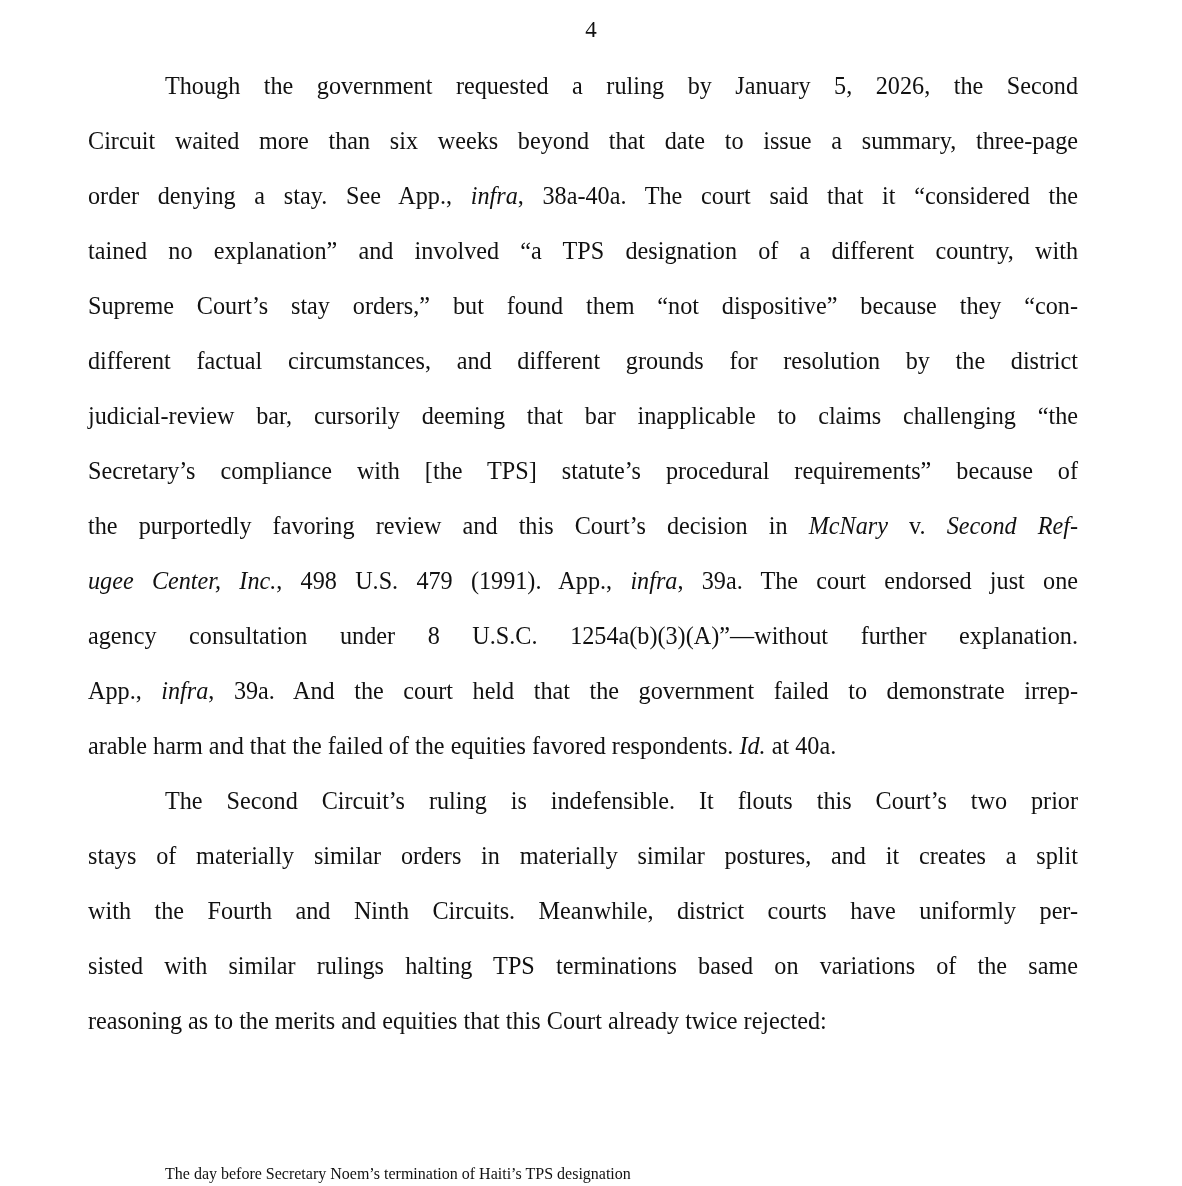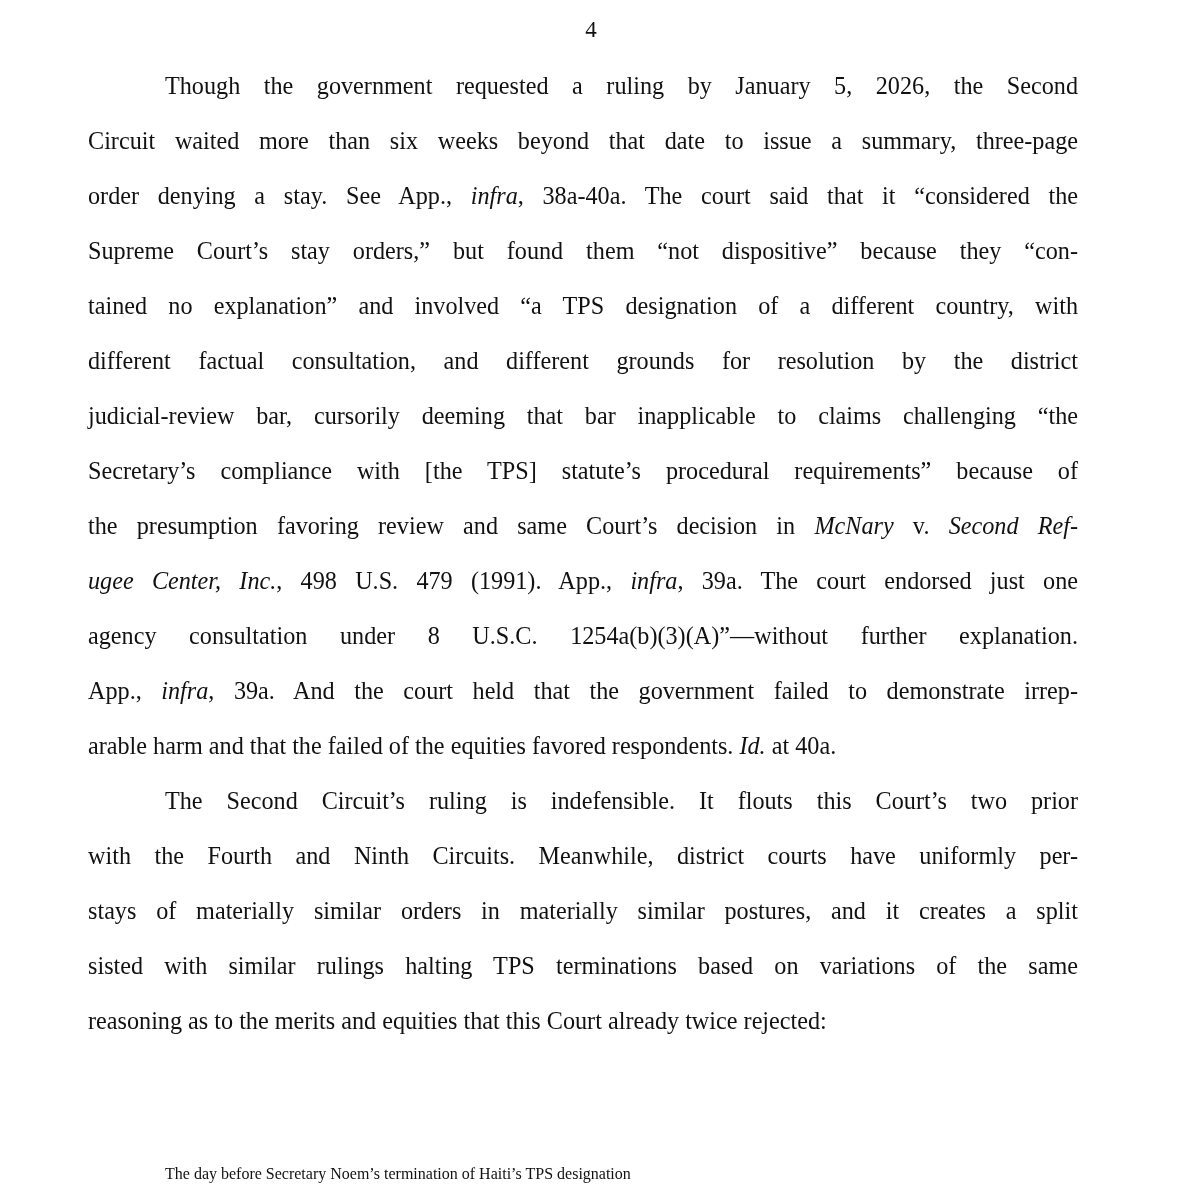--- a/index.html
+++ b/index.html
@@ -70,36 +70,36 @@
 <body>
 
 <div class="page-number">4</div>
 
 <div class="body-text">
 
   <div>
     <span class="line indent"><span>Though the government requested a ruling by January 5, 2026, the Second</span></span>
     <span class="line"><span>Circuit waited more than six weeks beyond that date to issue a summary, three-page</span></span>
     <span class="line"><span>order denying a stay.  See App., </span><em>infra</em><span>, 38a-40a.  The court said that it “considered the</span></span>
+    <span class="line"><span>tained no explanation” and involved “a TPS designation of a different country, with</span></span>
     <span class="line"><span>Supreme Court’s stay orders,” but found them “not dispositive” because they “con-</span></span>
-    <span class="line"><span>tained no explanation” and involved “a TPS designation of a different country, with</span></span>
-    <span class="line"><span>different factual consultation, and different grounds for resolution by the district</span></span>
+    <span class="line"><span>different factual circumstances, and different grounds for resolution by the district</span></span>
     <span class="line"><span>judicial-review bar, cursorily deeming that bar inapplicable to claims challenging “the</span></span>
     <span class="line"><span>Secretary’s compliance with [the TPS] statute’s procedural requirements” because of</span></span>
-    <span class="line"><span>the presumption favoring review and same Court’s decision in </span><em>McNary</em><span> v. </span><em>Second Ref-</em></span>
+    <span class="line"><span>the purportedly favoring review and this Court’s decision in </span><em>McNary</em><span> v. </span><em>Second Ref-</em></span>
     <span class="line"><em>ugee Center, Inc.</em><span>, 498 U.S. 479 (1991).  App., </span><em>infra</em><span>, 39a.  The court endorsed just one</span></span>
     <span class="line"><span>agency consultation under 8 U.S.C. 1254a(b)(3)(A)”—without further explanation.</span></span>
     <span class="line"><span>App., </span><em>infra</em><span>, 39a.  And the court held that the government failed to demonstrate irrep-</span></span>
     <span class="line last"><span>arable harm and that the failed of the equities favored respondents.  </span><em>Id.</em><span> at 40a.</span></span>
   </div>
 
   <div>
     <span class="line indent"><span>The Second Circuit’s ruling is indefensible.  It flouts this Court’s two prior</span></span>
+    <span class="line"><span>stays of materially similar orders in materially similar postures, and it creates a split</span></span>
     <span class="line"><span>with the Fourth and Ninth Circuits.  Meanwhile, district courts have uniformly per-</span></span>
-    <span class="line"><span>stays of materially similar orders in materially similar postures, and it creates a split</span></span>
     <span class="line"><span>sisted with similar rulings halting TPS terminations based on variations of the same</span></span>
     <span class="line last"><span>reasoning as to the merits and equities that this Court already twice rejected:</span></span>
   </div>
 </div>
 
 <div class="clipped-line">
   <span>The day before Secretary Noem’s termination of Haiti’s TPS designation</span>
 </div>
 
 </body></html>

